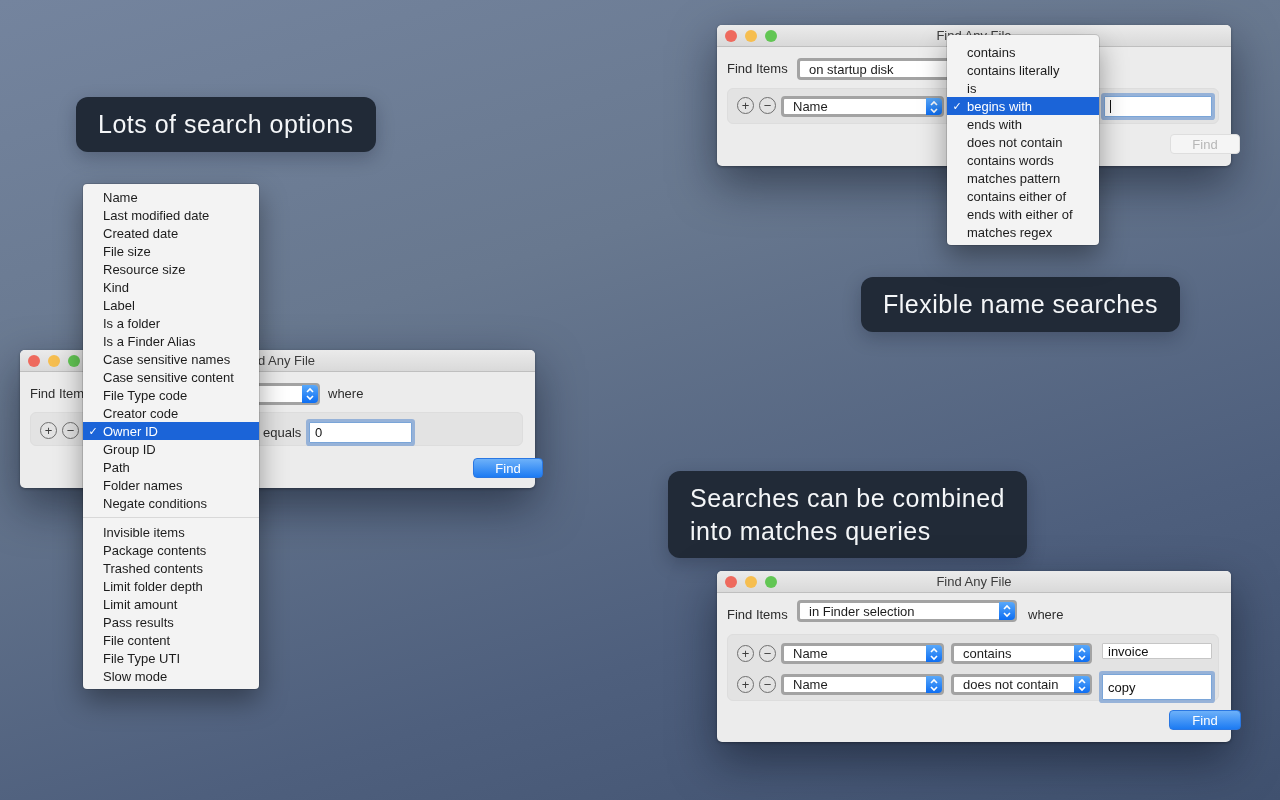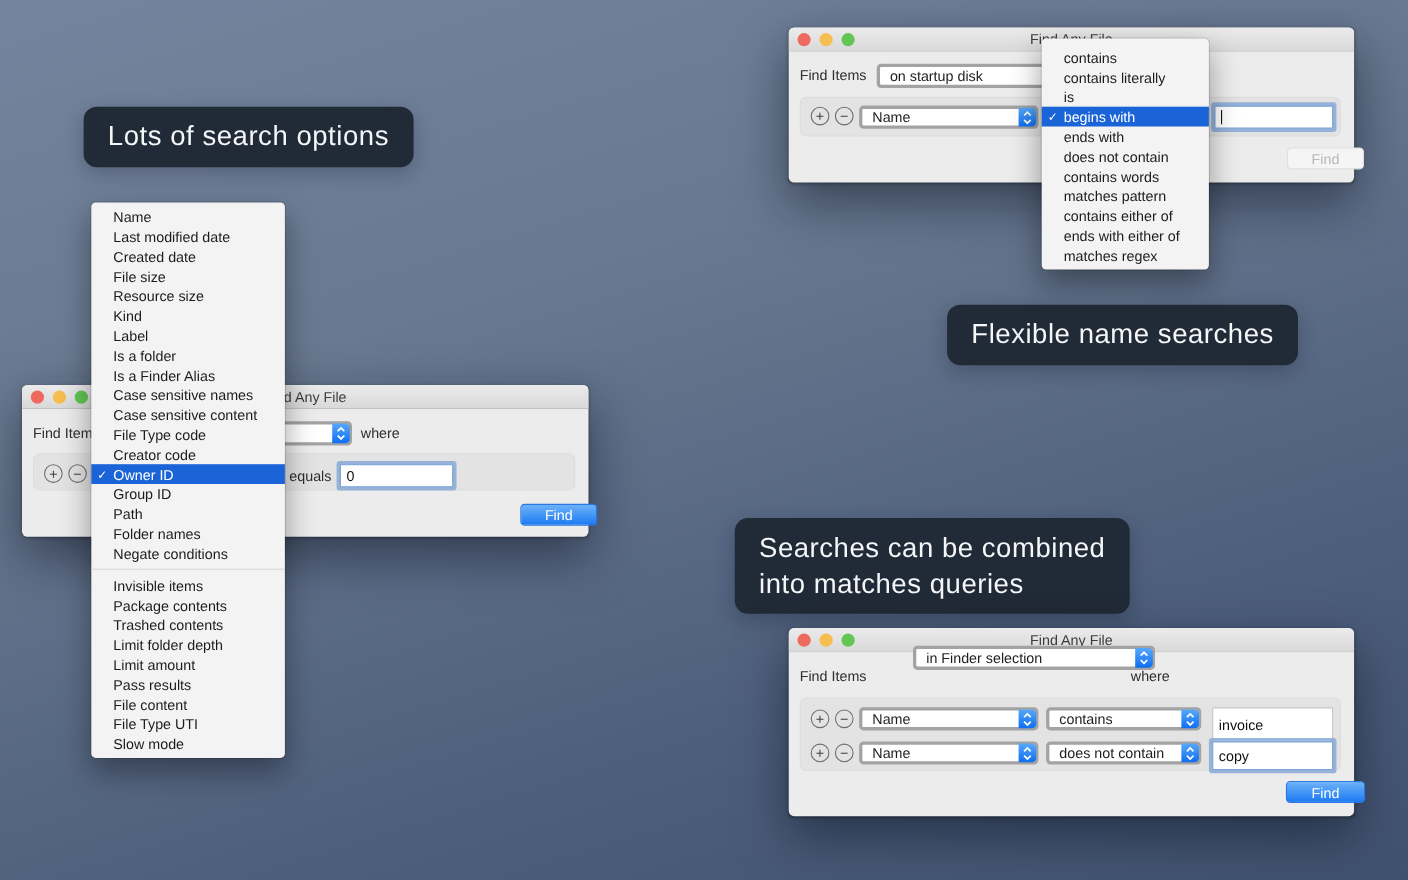--- a/index.html
+++ b/index.html
@@ -326,21 +326,21 @@
   <div class="window" style="left:717px; top:571px; width:514px; height:171px;">
     <div class="titlebar">
       <div class="lights">
         <span class="light red"></span>
         <span class="light yellow"></span>
         <span class="light green"></span>
       </div>
       <div class="title">Find Any File</div>
     </div>
     <div class="label" style="left:10px; top:36px;">Find Items</div>
-    <div class="popup" style="left:80px; top:16px; width:220px; height:22px;margin-left:33px;">
+    <div class="popup" style="left:80px; top:29px; width:220px; height:22px;">
       <span class="pv">in Finder selection</span>
       <span class="stepper">
         <svg width="10" height="14" viewBox="0 0 10 14">
             <path d="M2 5 L5 2 L8 5" stroke="#fff" stroke-width="1.6" fill="none"></path>
             <path d="M2 9 L5 12 L8 9" stroke="#fff" stroke-width="1.6" fill="none"></path>
           </svg>
       </span>
     </div>
     <div class="label" style="left:311px; top:36px;">where</div>
 
@@ -363,21 +363,21 @@
       </div>
       <div class="popup" style="left:223px; top:8px; width:141px; height:21px;">
         <span class="pv">contains</span>
         <span class="stepper">
           <svg width="10" height="14" viewBox="0 0 10 14">
               <path d="M2 5 L5 2 L8 5" stroke="#fff" stroke-width="1.6" fill="none"></path>
               <path d="M2 9 L5 12 L8 9" stroke="#fff" stroke-width="1.6" fill="none"></path>
             </svg>
         </span>
       </div>
-      <div class="textbox" style="left:374px; top:8px; width:110px; height:32px;">
+      <div class="textbox" style="left:374px; top:8px; width:110px; height:16px;">
         <span>invoice</span>
       </div>
 
       <span class="circle-btn" style="left:9px; top:41px;">
           <span>+</span>
         </span>
       <span class="circle-btn" style="left:31px; top:41px;">
           <span>−</span>
         </span>
       <div class="popup" style="left:53px; top:39px; width:163px; height:21px;">

